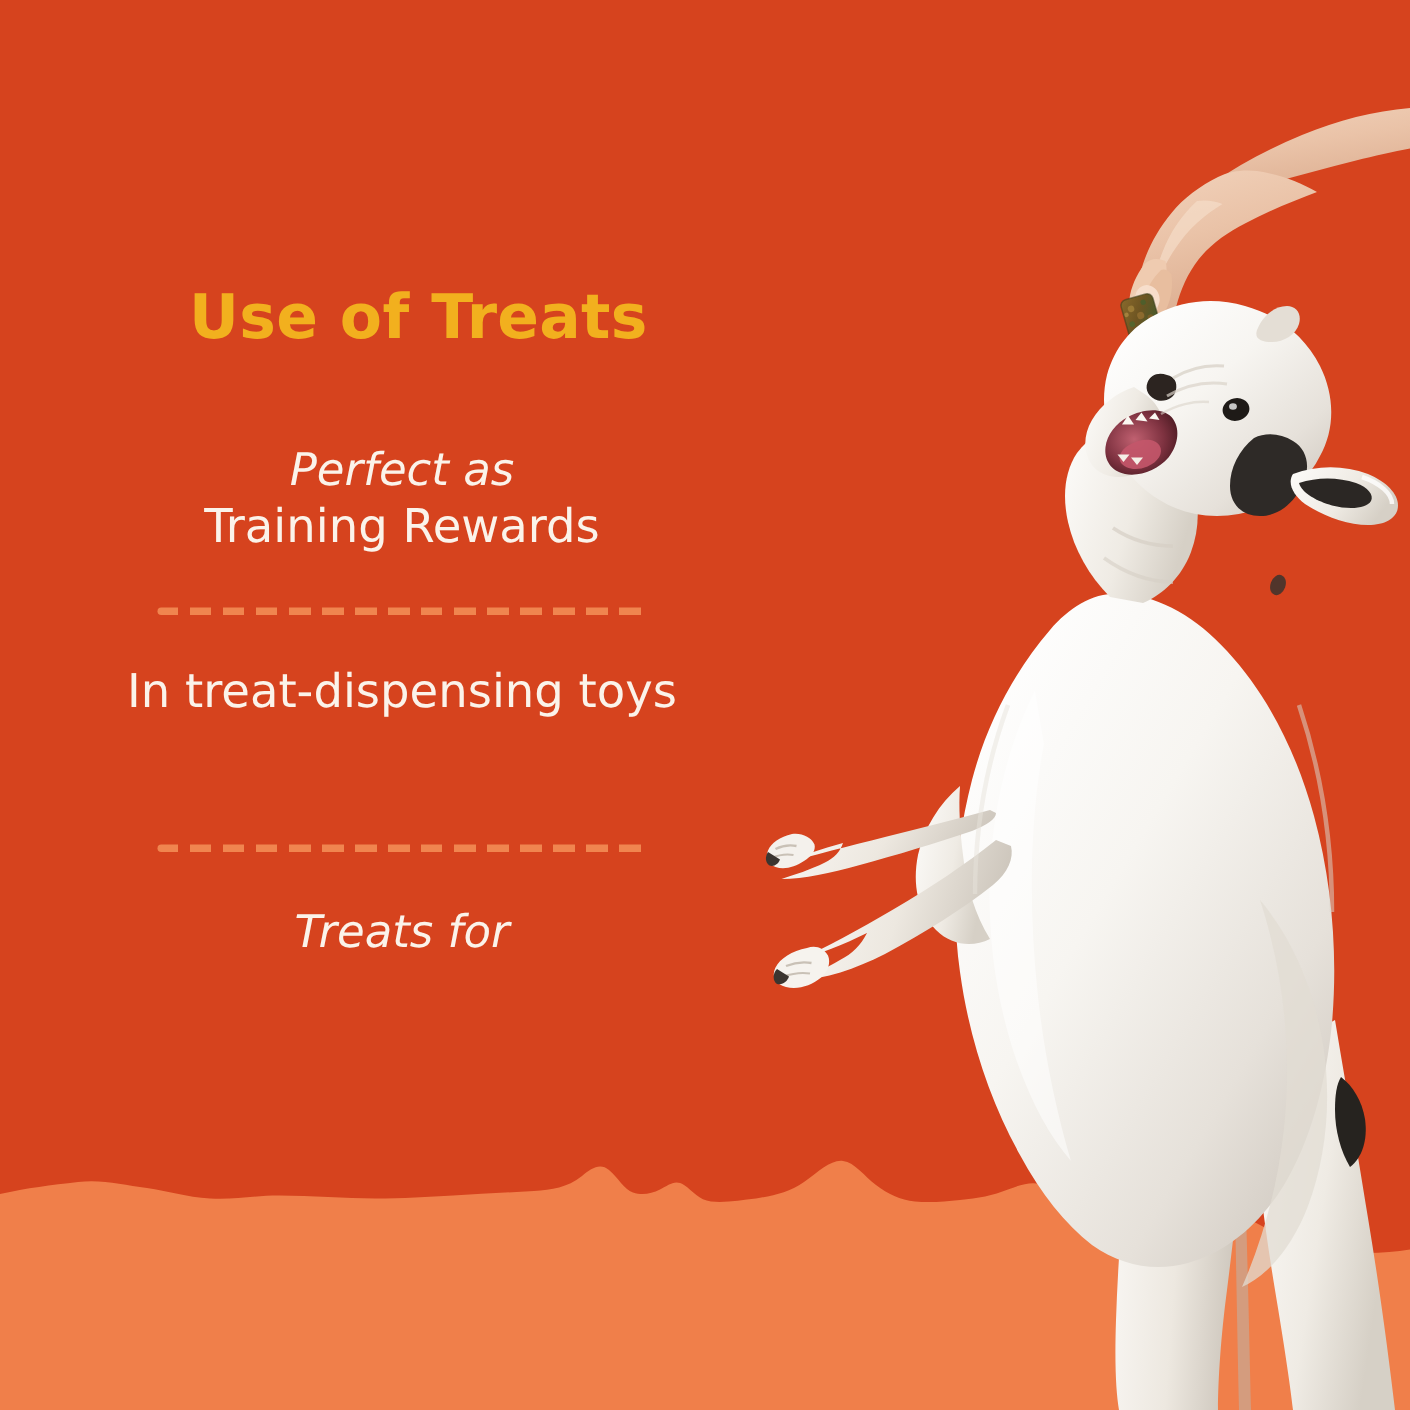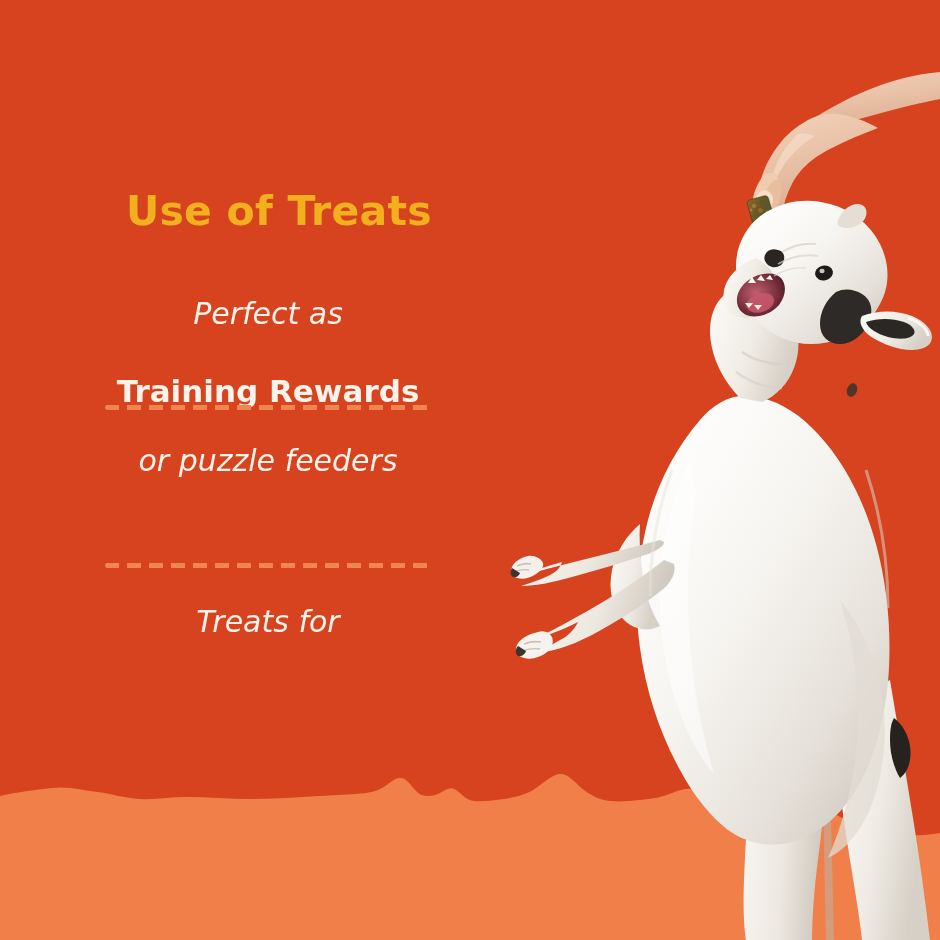--- a/index.html
+++ b/index.html
@@ -57,21 +57,21 @@
     width: 536px;
     text-align: center;
     color: #FBF3EA;
   }
   .block .line {
     display: block;
     line-height: 1.22;
     white-space: nowrap;
   }
   .line.reg { font-weight: 400; font-style: italic; }
-  .line.bold { font-weight: 700; margin-top: 40px; }
+  .line.bold { font-weight: 400; }
 
   #block-1 { top: 296px; font-size: 30px; }
   #block-1 .line.bold { font-size: 31px; }
 
   #block-2 { top: 443px; }
   #block-2 .line.bold { font-size: 31px; }
   #block-2 .line.reg  { font-size: 30px; }
 
   #block-3 { top: 604px; }
   #block-3 .line.reg  { font-size: 30px; text-align: center; }
@@ -145,21 +145,21 @@
     <div class="poster-title">Use of Treats</div>
 
     <div class="block" id="block-1">
       <span class="line reg">Perfect as</span>
       <span class="line bold">Training Rewards</span>
     </div>
 
     <div class="divider" id="divider-1"></div>
 
     <div class="block" id="block-2">
-      <span class="line reg">or puzzle feeders</span>
+      <span class="line bold">In treat-dispensing toys</span>
     </div>
 
     <div class="divider" id="divider-2"></div>
 
     <div class="block" id="block-3">
       <span class="line reg">Treats for</span>
     </div>
 
   </div>
 

